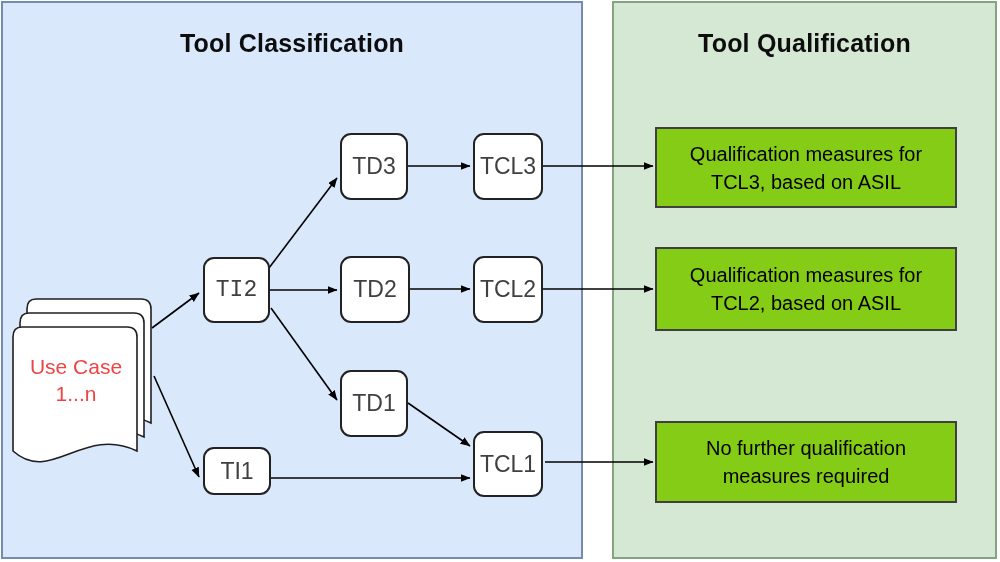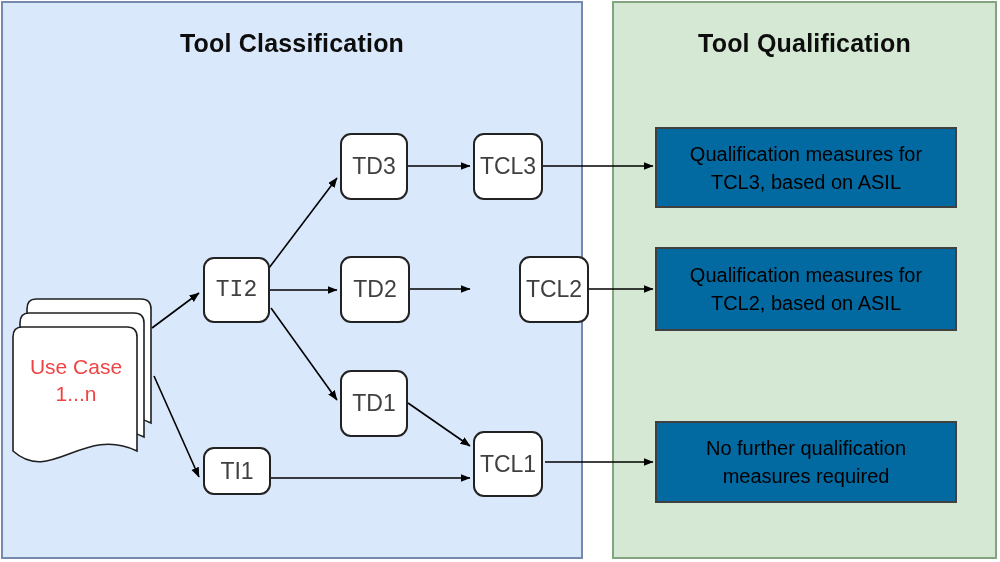--- a/index.html
+++ b/index.html
@@ -54,32 +54,32 @@
     display: flex;
     align-items: center;
     justify-content: center;
     font-size: 23px;
     color: #404040;
   }
   .n-td3  { left: 340px; top: 133px; width: 68px; height: 67px; }
   .n-tcl3 { left: 473px; top: 133px; width: 70px; height: 67px; }
   .n-ti2  { left: 203px; top: 257px; width: 67px; height: 66px; font-family: Liberation Mono, monospace; }
   .n-td2  { left: 340px; top: 256px; width: 70px; height: 67px; }
-  .n-tcl2 { left: 473px; top: 256px; width: 70px; height: 67px; margin-left: 46px; }
+  .n-tcl2 { left: 473px; top: 256px; width: 70px; height: 67px; }
   .n-td1  { left: 340px; top: 370px; width: 68px; height: 67px; }
   .n-ti1  { left: 203px; top: 447px; width: 68px; height: 48px; }
   .n-tcl1 { left: 473px; top: 431px; width: 70px; height: 66px; }
 
   
   .qbox {
     position: absolute;
     left: 655px;
     width: 302px;
     box-sizing: border-box;
-    background: #0369a1;
+    background: #84cc16;
     border: 2px solid #404040;
     display: flex;
     flex-direction: column;
     align-items: center;
     justify-content: center;
     font-size: 20px;
     line-height: 28px;
     color: #000000;
   }
   .q-tcl3 { top: 127px; height: 81px; }

